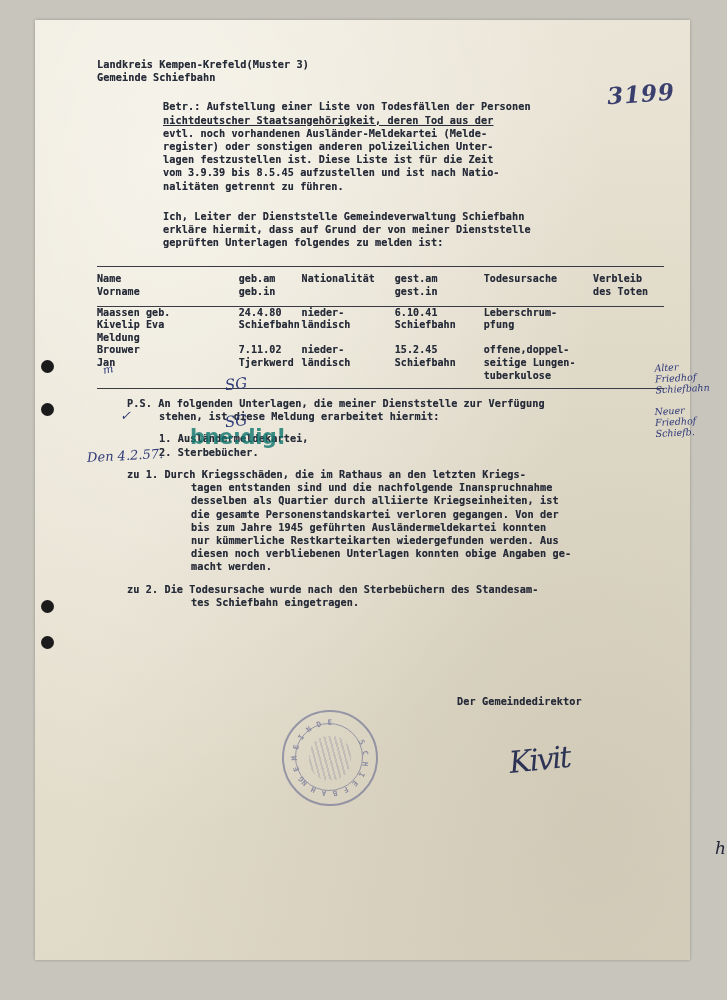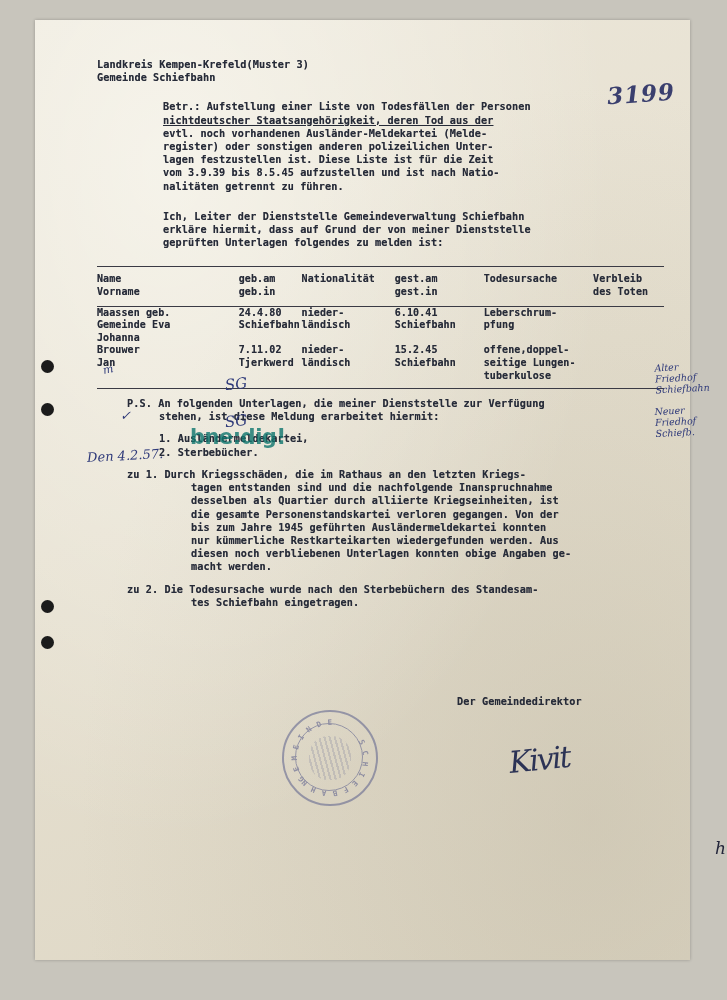--- a/index.html
+++ b/index.html
@@ -322,22 +322,22 @@
       </thead>
     </table>
 
     <div class="rule2"></div>
 
     <table class="tbl">
       <tbody>
         <tr>
           <td class="c-name row">
             <span class="hdr-sub">Maassen geb.</span>
-            <span class="hdr-sub">Gemeinde  Eva</span>
-            <span class="hdr-sub">Johanna</span>
+            <span class="hdr-sub">Kivelip  Eva</span>
+            <span class="hdr-sub">Meldung</span>
           </td>
           <td class="c-geb row">
             <span class="hdr-sub">24.4.80</span>
             <span class="hdr-sub">Schiefbahn</span>
           </td>
           <td class="c-nat row">
             <span class="hdr-sub">nieder-</span>
             <span class="hdr-sub">ländisch</span>
           </td>
           <td class="c-gest row">

